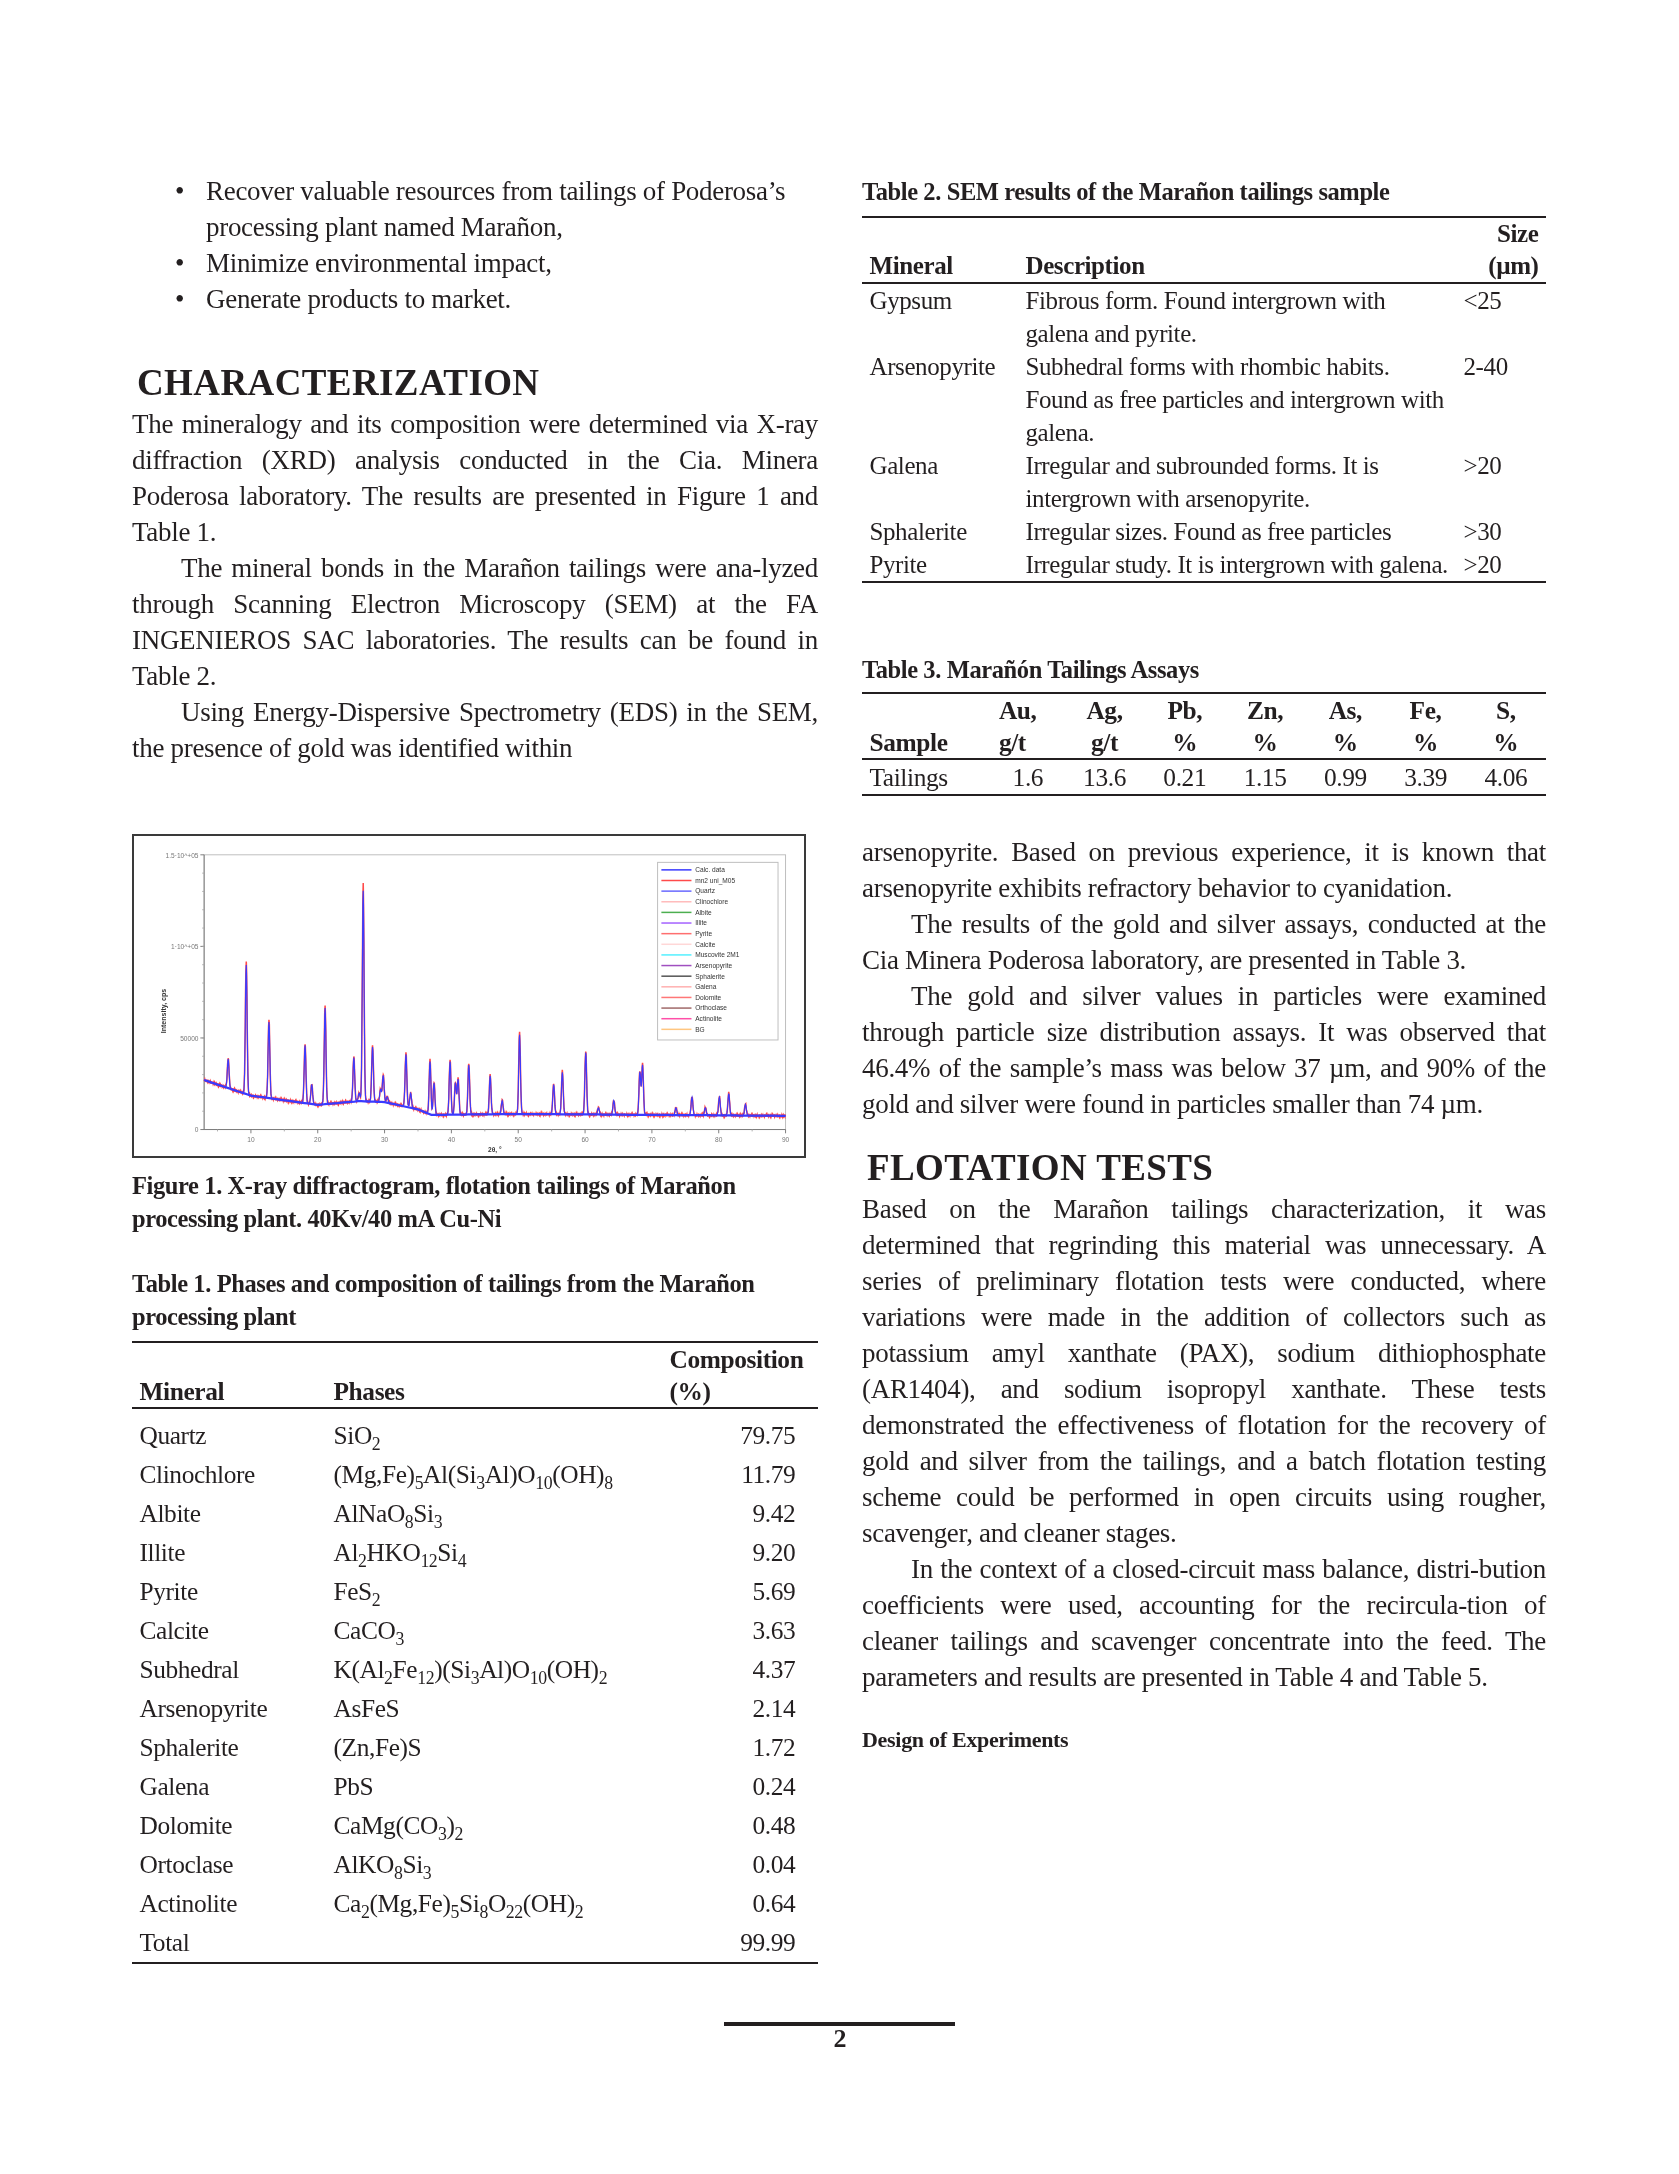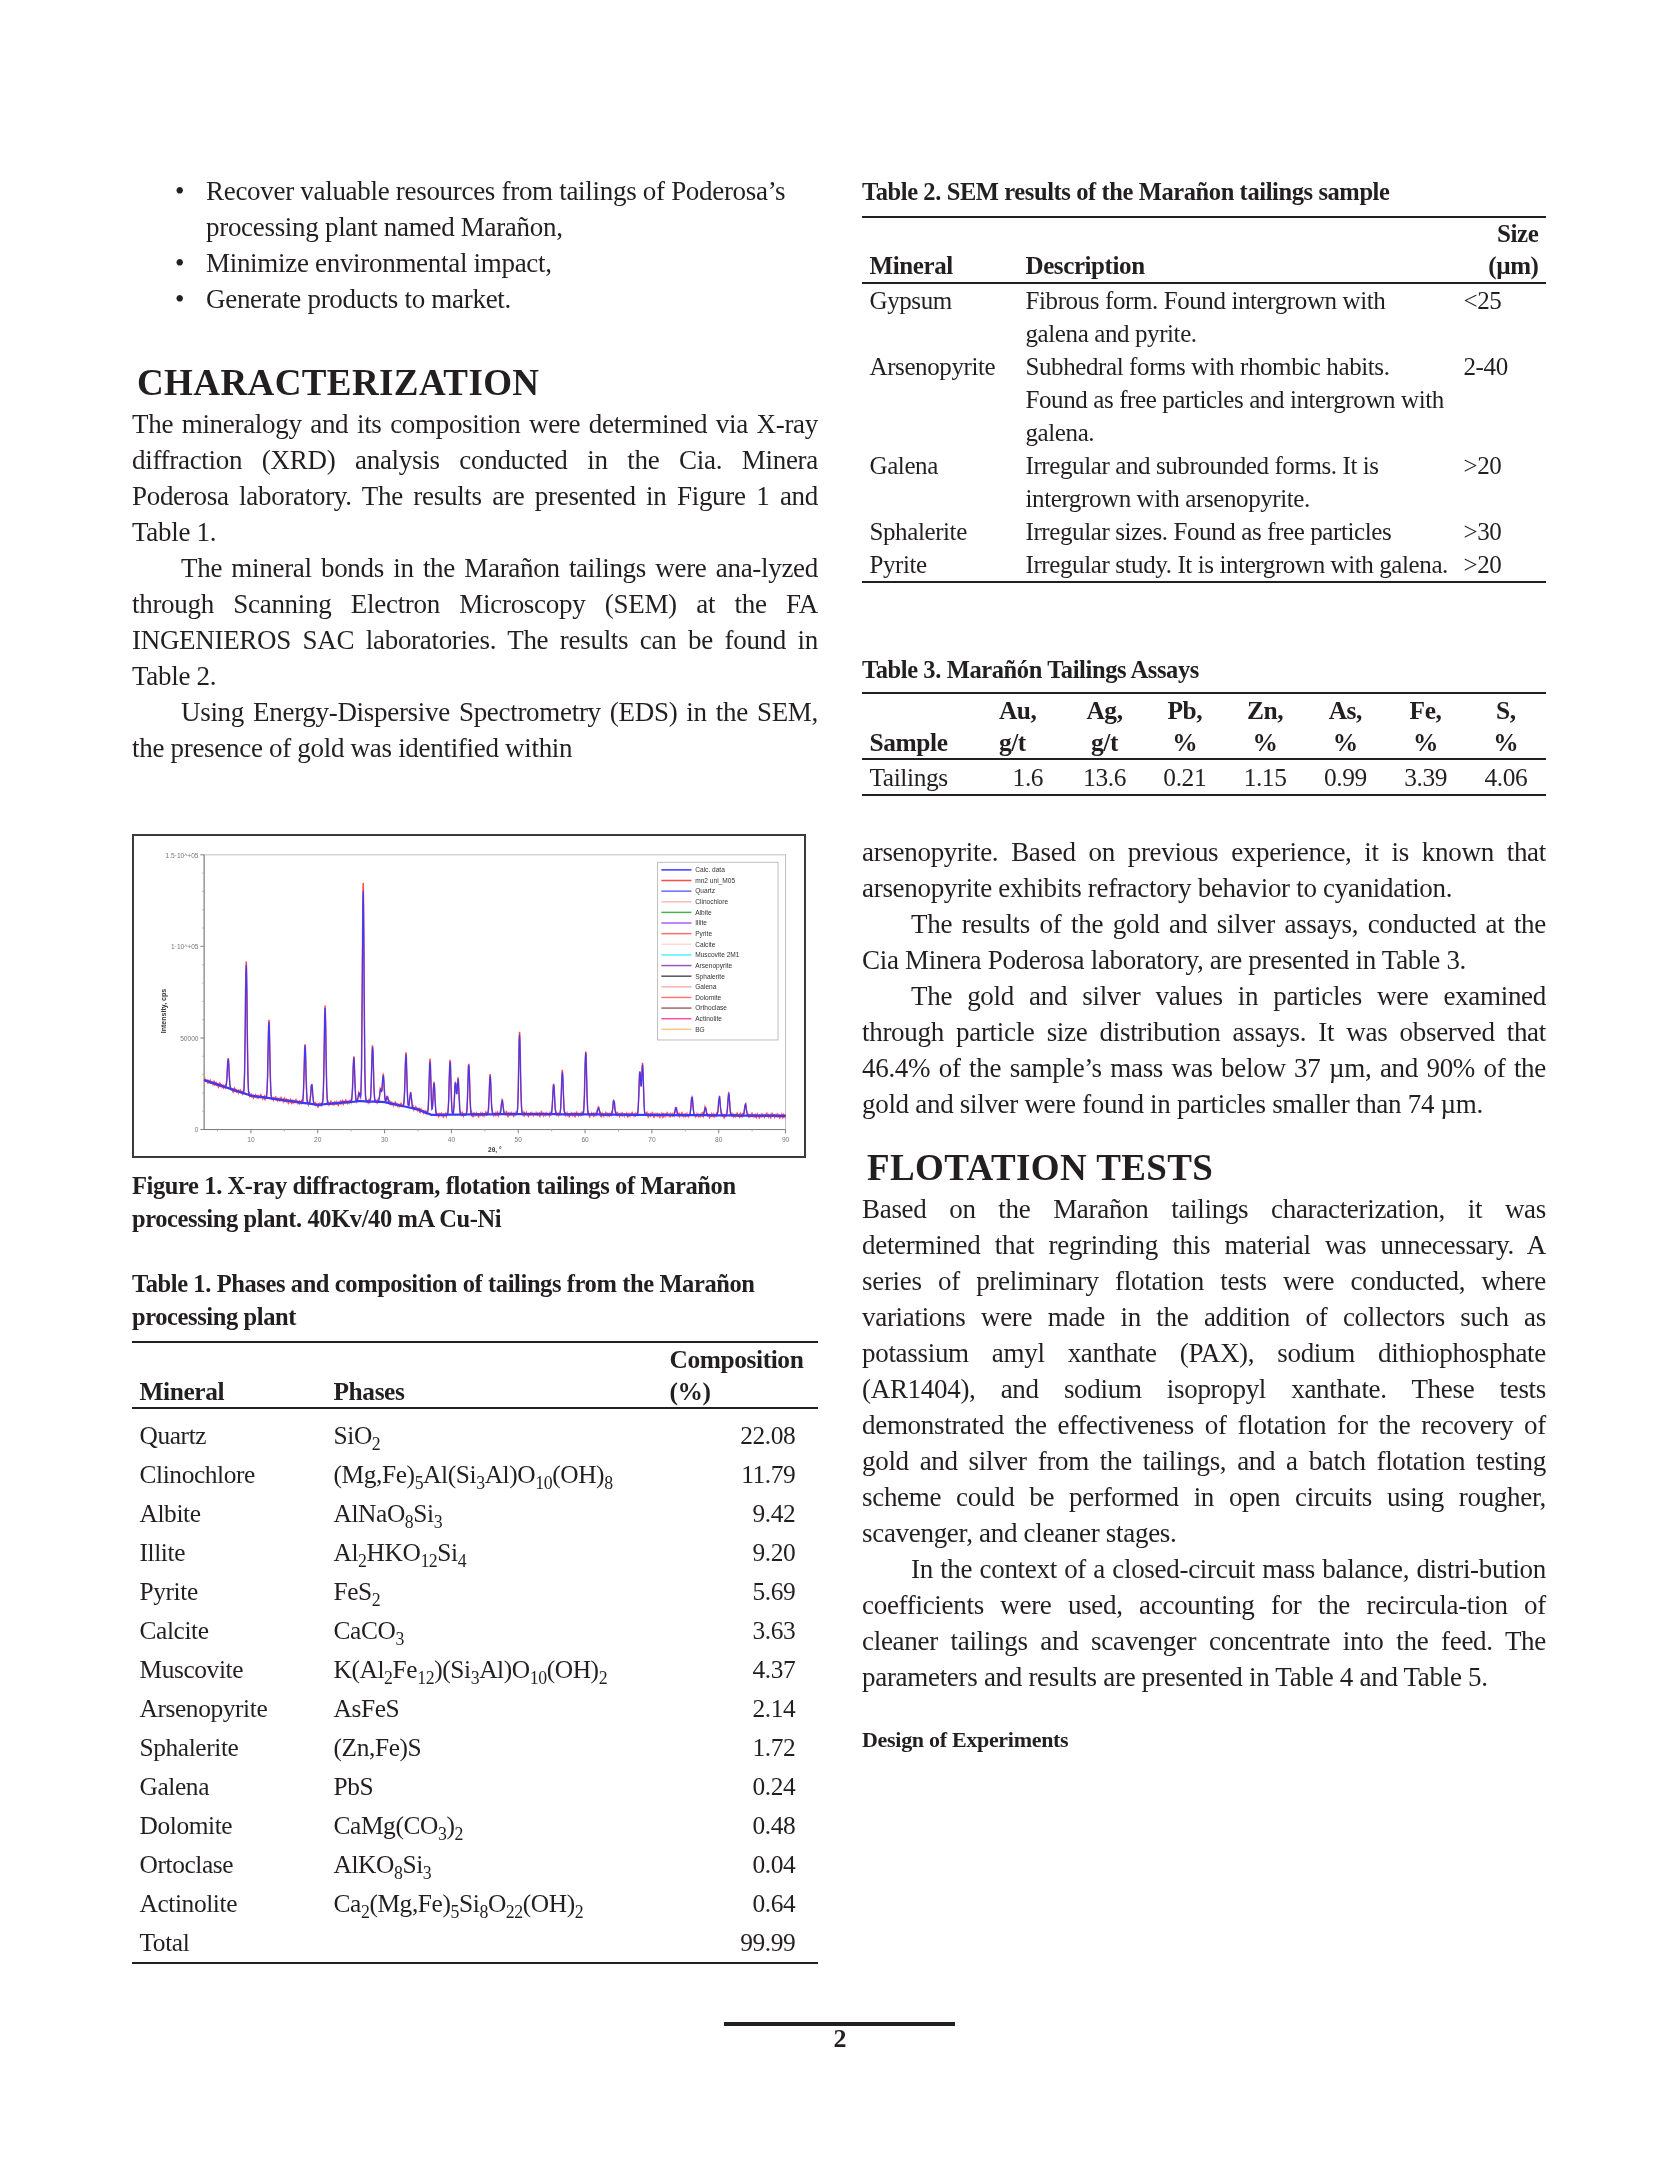--- a/index.html
+++ b/index.html
@@ -162,21 +162,21 @@
         <th class="ctr" style="width:141px;">
           <div>Composition</div>
           <div>(%)</div>
         </th>
       </tr>
     </thead>
     <tbody id="t1body">
         <tr>
           <td style="line-height:39px;padding-top:7.5px;">Quartz</td>
           <td style="line-height:39px;padding-top:7.5px;">SiO<sub>2</sub></td>
-          <td class="num" style="line-height:39px;padding-right:22.6px;padding-top:7.5px;">22.08</td>
+          <td class="num" style="line-height:39px;padding-right:22.6px;padding-top:7.5px;">79.75</td>
         </tr>
         <tr>
           <td style="line-height:39px;">Clinochlore</td>
           <td style="line-height:39px;">(Mg,Fe)<sub>5</sub>Al(Si<sub>3</sub>Al)O<sub>10</sub>(OH)<sub>8</sub></td>
           <td class="num" style="line-height:39px;padding-right:22.6px;">11.79</td>
         </tr>
         <tr>
           <td style="line-height:39px;">Albite</td>
           <td style="line-height:39px;">AlNaO<sub>8</sub>Si<sub>3</sub></td>
           <td class="num" style="line-height:39px;padding-right:22.6px;">9.42</td>
@@ -190,21 +190,21 @@
           <td style="line-height:39px;">Pyrite</td>
           <td style="line-height:39px;">FeS<sub>2</sub></td>
           <td class="num" style="line-height:39px;padding-right:22.6px;">5.69</td>
         </tr>
         <tr>
           <td style="line-height:39px;">Calcite</td>
           <td style="line-height:39px;">CaCO<sub>3</sub></td>
           <td class="num" style="line-height:39px;padding-right:22.6px;">3.63</td>
         </tr>
         <tr>
-          <td style="line-height:39px;">Muscovite</td>
+          <td style="line-height:39px;">Subhedral</td>
           <td style="line-height:39px;">K(Al<sub>2</sub>Fe<sub>12</sub>)(Si<sub>3</sub>Al)O<sub>10</sub>(OH)<sub>2</sub></td>
           <td class="num" style="line-height:39px;padding-right:22.6px;">4.37</td>
         </tr>
         <tr>
           <td style="line-height:39px;">Arsenopyrite</td>
           <td style="line-height:39px;">AsFeS</td>
           <td class="num" style="line-height:39px;padding-right:22.6px;">2.14</td>
         </tr>
         <tr>
           <td style="line-height:39px;">Sphalerite</td>

